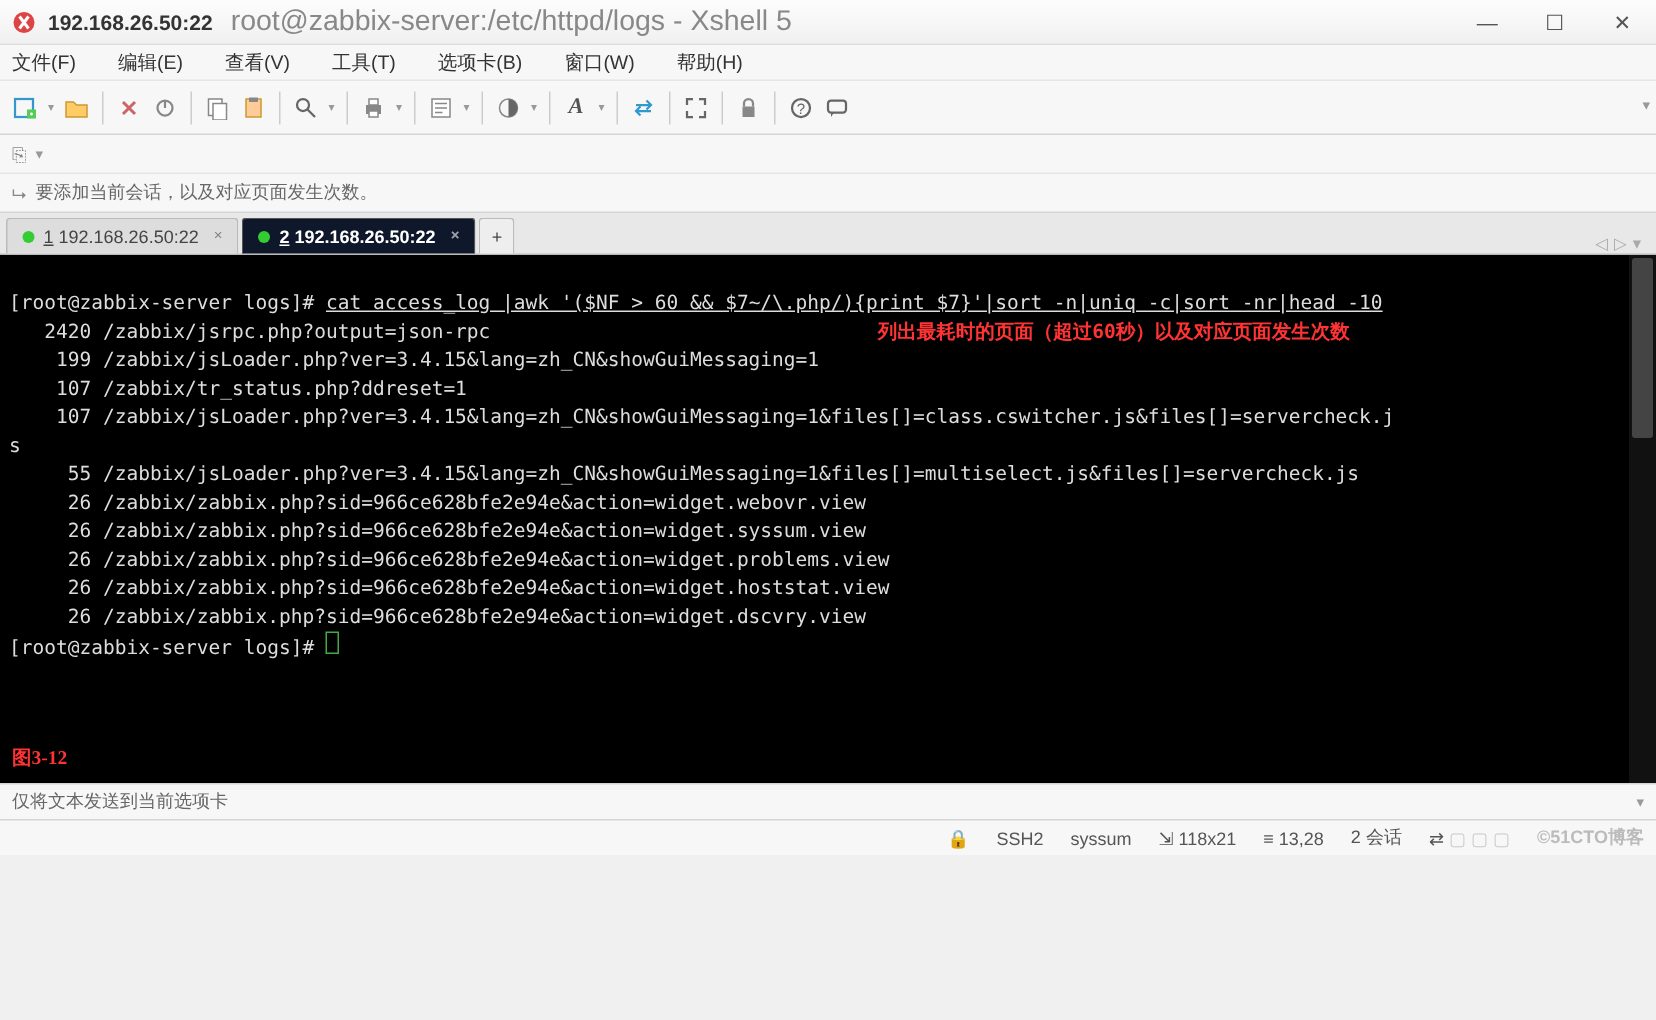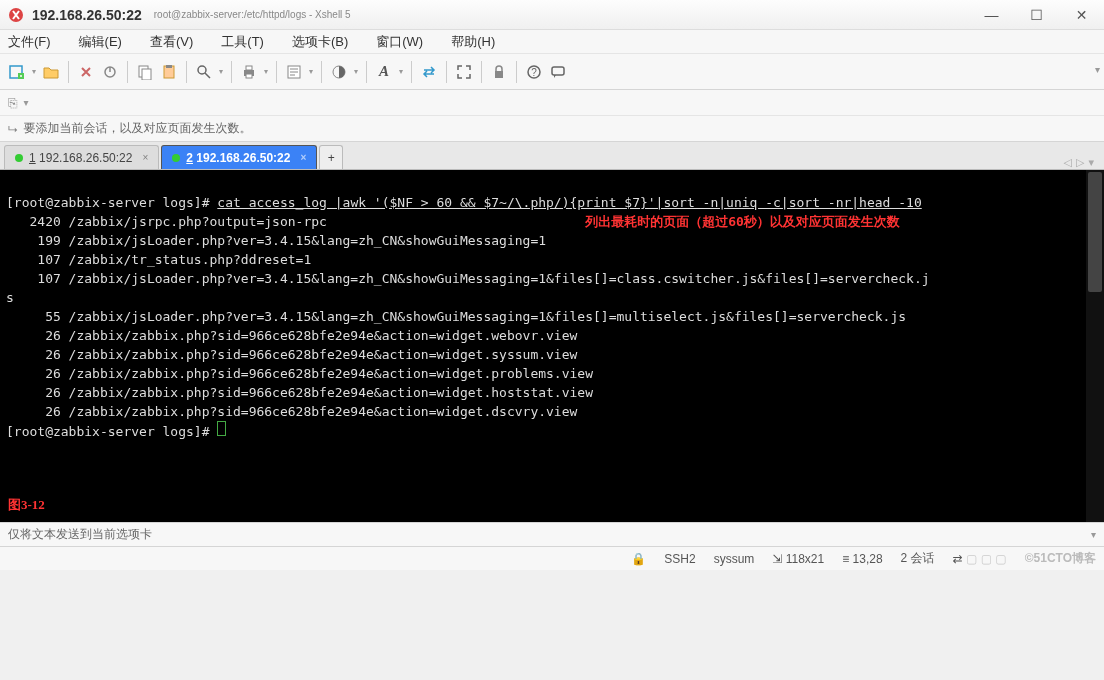--- a/index.html
+++ b/index.html
@@ -1,33 +1,33 @@
 <!DOCTYPE html>
 <html><head>
 <meta charset="utf-8">
 <style>
 * { margin: 0; padding: 0; box-sizing: border-box; }
 body { font-family: "Microsoft YaHei", Tahoma, sans-serif; font-size: 12px; background: #f0f0f0; width: 1104px; height: 680px; overflow: hidden; position: relative; }
 .titlebar { height: 30px; background: linear-gradient(#fdfdfd,#f0f0f0); display: flex; align-items: center; padding: 0 0 0 8px; border-bottom: 1px solid #ddd; }
 .titlebar .icon { width: 16px; height: 16px; margin-right: 8px; }
 .titlebar .title1 { font-weight: bold; color: #333; font-size: 14px; }
-.titlebar .title2 { color: #888; font-size: 10px; margin-left: 12px; }
+.titlebar .title2 { color: #888; font-size: 19px; margin-left: 12px; }
 .winbtns { margin-left: auto; display: flex; }
 .winbtn { width: 45px; height: 28px; display: flex; align-items: center; justify-content: center; color: #555; font-size: 14px; }
 .menubar { height: 24px; background: #f7f7f7; display: flex; align-items: center; padding: 0 8px; gap: 28px; font-size: 13px; color: #333; border-bottom: 1px solid #e5e5e5; }
 .menubar span { cursor: default; }
 .toolbar { height: 36px; background: #f7f7f7; display: flex; align-items: center; padding: 0 6px; gap: 2px; border-bottom: 1px solid #d5d5d5; position: relative; }
 .tbico { width: 22px; height: 22px; display: inline-flex; align-items: center; justify-content: center; color: #555; font-size: 15px; border-radius: 2px; }
 .tbsep { width: 1px; height: 22px; background: #ccc; margin: 0 4px; }
 .dropdown-arrow { width: 8px; font-size: 8px; color: #999; padding: 0 2px; }
 .addrbar { height: 26px; background: #f7f7f7; display: flex; align-items: center; padding: 0 8px; gap: 6px; border-bottom: 1px solid #e5e5e5; font-size: 12px; color: #555; }
 .hintbar { height: 26px; background: #f7f7f7; display: flex; align-items: center; padding: 0 8px; gap: 6px; border-bottom: 1px solid #d5d5d5; font-size: 12px; color: #666; }
 .tabstrip { height: 28px; background: #e8e8e8; display: flex; align-items: flex-end; padding: 0 4px; border-bottom: 1px solid #bbb; position: relative; text-align: right; }
 .tab { height: 24px; padding: 0 10px; display: flex; align-items: center; gap: 6px; background: #ddd; border: 1px solid #bbb; border-bottom: none; border-radius: 3px 3px 0 0; margin-right: 2px; font-size: 12px; color: #444; cursor: default; }
-.tab.active { background: #3b82f6; color: #fff; border-color: #555; font-weight: bold; }
+.tab.active { background: #0f172a; color: #fff; border-color: #555; font-weight: bold; }
 .tab .dot { width: 8px; height: 8px; border-radius: 50%; background: #3c3; }
 .tab .x { font-size: 10px; color: inherit; opacity: .6; margin-left: 4px; }
 .tab.add { width: 24px; padding: 0; justify-content: center; background: #eee; }
 .tab .u { text-decoration: underline; }
 .nav-arrows { margin-left: auto; display: flex; gap: 4px; padding-right: 6px; color: #aaa; font-size: 11px; }
 .terminal { background: #000; color: #ddd; font-family: Consolas, monospace; font-size: 13px; line-height: 19px; padding: 4px 6px; height: 352px; white-space: pre; overflow: hidden; position: relative; }
 .terminal .underline { text-decoration: underline; }
 .terminal .red { color: #f33; font-weight: bold; }
 .terminal .cursor { display: inline-block; width: 9px; height: 15px; border: 1px solid #4a4; }
 .terminal .fig { position: absolute; bottom: 8px; left: 8px; color: #f33; font-weight: bold; font-family: "Microsoft YaHei"; }

